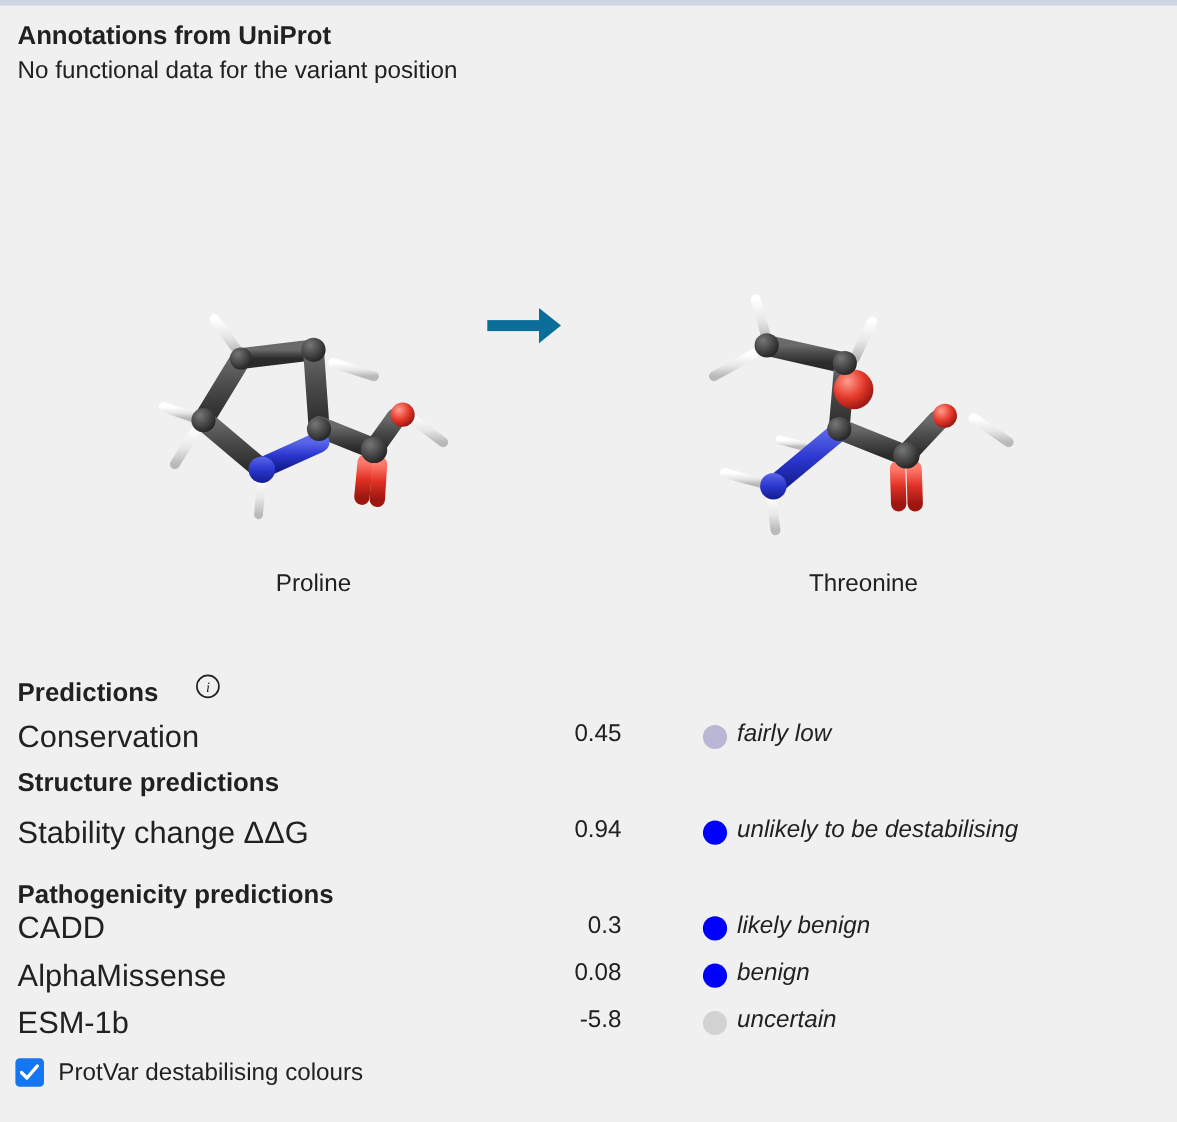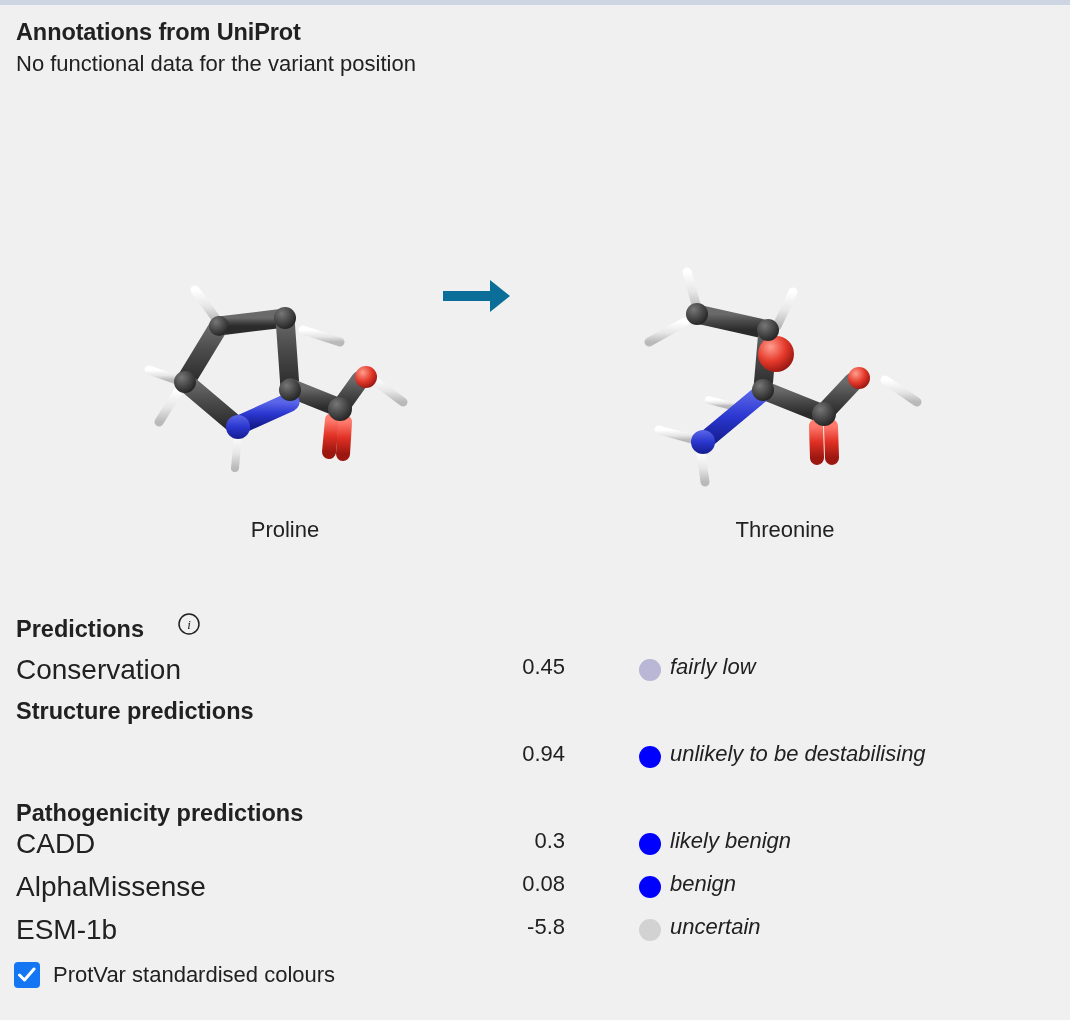--- a/index.html
+++ b/index.html
@@ -327,20 +327,21 @@
     <div class="pred-row" style="top:44px;">
       <span class="pred-name">Conservation</span>
       <span class="pred-value">0.45</span>
       <span class="pred-dot" style="background: rgb(185, 182, 214);"></span>
       <span class="pred-verdict">fairly low</span>
     </div>
 
     <div class="pred-sub" style="top:88px;">Structure predictions</div>
 
     <div class="pred-row" style="top:131px;">
+      <span class="pred-name">Stability change ΔΔG</span>
       <span class="pred-value">0.94</span>
       <span class="pred-dot" style="background: rgb(0, 0, 255);"></span>
       <span class="pred-verdict">unlikely to be destabilising</span>
     </div>
 
     <div class="pred-sub" style="top:175px;margin-top:15px;">Pathogenicity predictions</div>
 
     <div class="pred-row" style="top:218px;">
       <span class="pred-name">CADD</span>
       <span class="pred-value">0.3</span>
@@ -362,16 +363,16 @@
       <span class="pred-verdict">uncertain</span>
     </div>
   </div>
 
   <div id="colour-toggle-row">
     <span id="colour-checkbox" style="background: rgb(20, 118, 242);">
       <svg width="18" height="16" viewBox="0 0 18 16">
         <polyline points="1.5,8 6.5,13 16,2" fill="none" stroke="#ffffff" stroke-width="3" stroke-linecap="round" stroke-linejoin="round"></polyline>
       </svg>
     </span>
-    <span id="colour-toggle-label">ProtVar standardised colours</span>
+    <span id="colour-toggle-label">ProtVar destabilising colours</span>
   </div>
 
 </div>
 
 </body></html>

